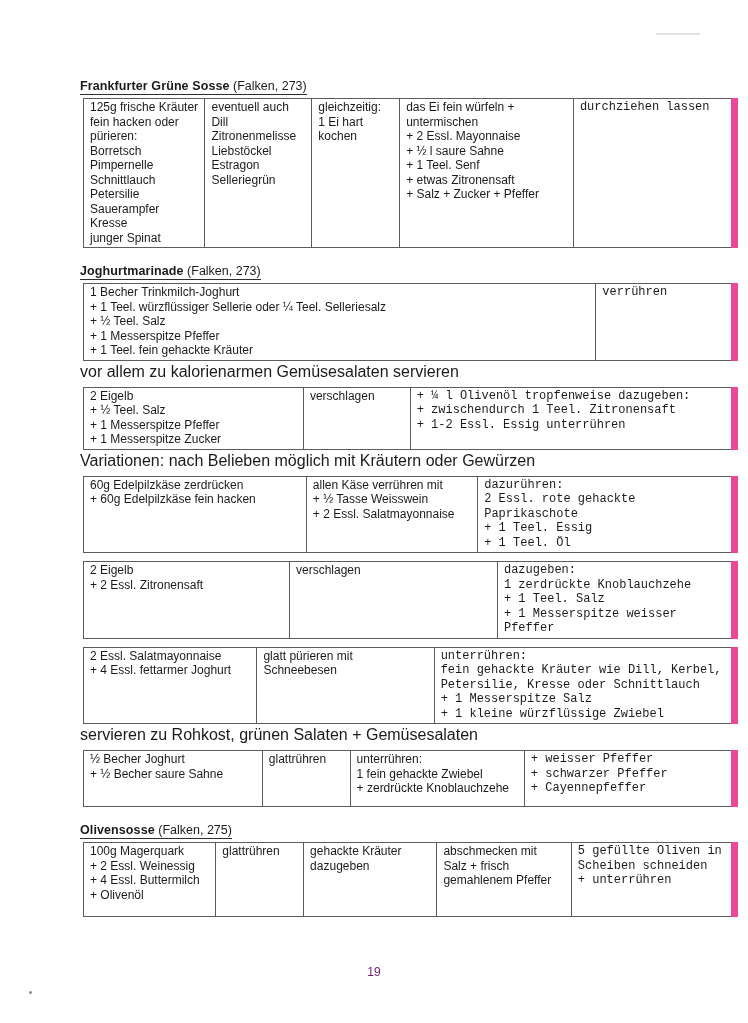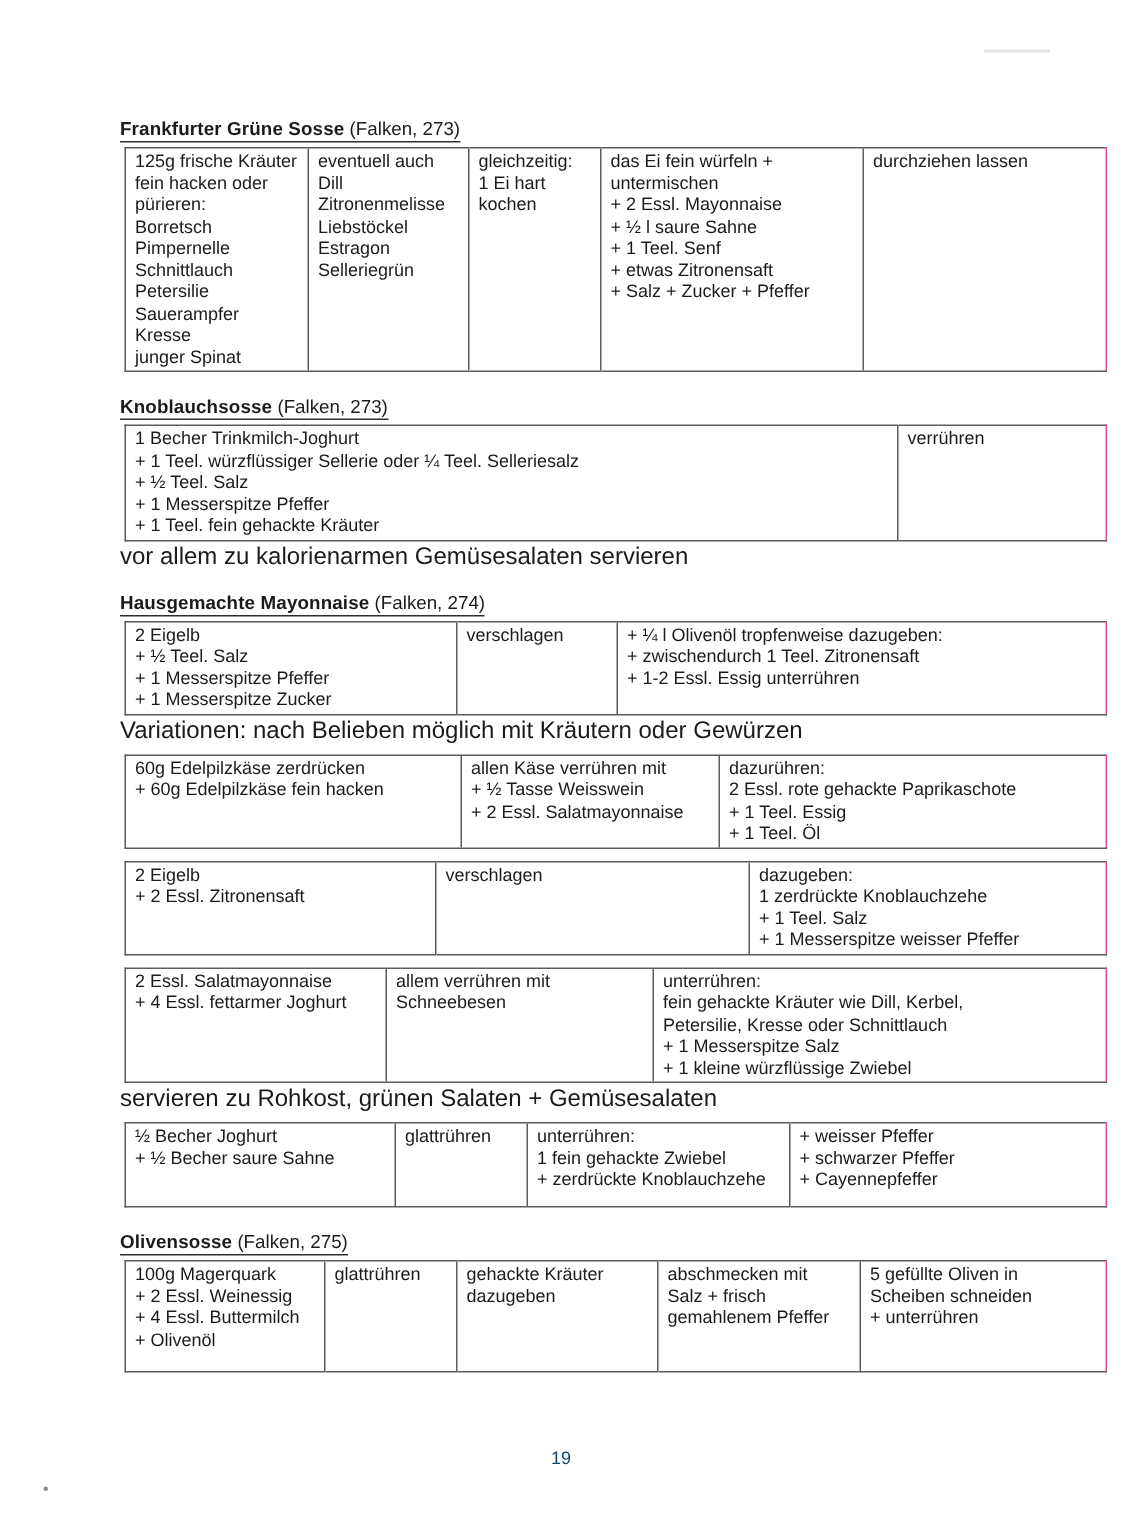--- a/index.html
+++ b/index.html
@@ -37,33 +37,33 @@
   table.rt td {
     border: 1px solid #5c5c5c;
     border-right: none;
     vertical-align: top;
     font-size: 12px;
     line-height: 14.5px;
     padding: 1px 5px 2px 6px;
     white-space: pre-line;
     overflow: hidden;
   }
-  table.rt td:last-child { border-right: 1px solid #ec4899; }
+  table.rt td:last-child { border-right: 7px solid #ec4899; font-family: Liberation Mono, monospace; }
   .ft {
     margin: 3px 0 0 0;
     font-size: 16px;
     line-height: 15px;
   }
   .pageno {
     position: absolute;
     left: 0; top: 965px;
     width: 100%;
     text-align: center;
     font-size: 12px;
-    color: #0c4a6e;
+    color: #701a75;
   }
   .artifact { position: absolute; background: #cfcfcf; }
   .artifact.a1 { left: 656px; top: 33px; width: 44px; height: 2px; background: #e2e2e2; }
   .artifact.a2 { left: 29px; top: 991px; width: 3px; height: 3px; background: #8a8a8a; border-radius: 50%; }
 </style>
 </head>
 <body>
 
 <div class="artifact a1"></div>
 <div class="artifact a2"></div>
@@ -108,42 +108,41 @@
 + 1 Teel. Senf
 + etwas Zitronensaft
 + Salz + Zucker + Pfeffer</td>
         <td>durchziehen lassen</td>
       </tr>
     </tbody>
       </table>
   </section>
 
   <section class="recipe">
-    <h3 class="hd"><span class="hd-u"><b>Knoblauchsosse</b> <span>(Falken, 273)</span></span></h3>
+    <h3 class="hd"><span class="hd-u"><b>Joghurtmarinade</b> <span>(Falken, 273)</span></span></h3>
     <table class="rt">
       <colgroup>
           <col style="width:515px">
           <col style="width:139px">
         </colgroup>
       <tbody>
           <tr>
         <td>1 Becher Trinkmilch-Joghurt
 + 1 Teel. würzflüssiger Sellerie oder ¼ Teel. Selleriesalz
 + ½ Teel. Salz
 + 1 Messerspitze Pfeffer
 + 1 Teel. fein gehackte Kräuter</td>
         <td>verrühren</td>
       </tr>
     </tbody>
       </table>
     <p class="ft">vor allem zu kalorienarmen Gemüsesalaten servieren</p>
   </section>
 
   <section class="recipe">
-    <h3 class="hd"><span class="hd-u"><b>Hausgemachte Mayonnaise</b> <span>(Falken, 274)</span></span></h3>
     <table class="rt">
       <colgroup>
           <col style="width:221px">
           <col style="width:107px">
           <col style="width:326px">
         </colgroup>
       <tbody>
           <tr>
         <td>2 Eigelb
 + ½ Teel. Salz
@@ -207,21 +206,21 @@
     <table class="rt">
       <colgroup>
           <col style="width:174px">
           <col style="width:178px">
           <col style="width:302px">
         </colgroup>
       <tbody>
           <tr>
         <td>2 Essl. Salatmayonnaise
 + 4 Essl. fettarmer Joghurt</td>
-        <td>allem verrühren mit
+        <td>glatt pürieren mit
 Schneebesen</td>
         <td>unterrühren:
 fein gehackte Kräuter wie Dill, Kerbel,
 Petersilie, Kresse oder Schnittlauch
 + 1 Messerspitze Salz
 + 1 kleine würzflüssige Zwiebel</td>
       </tr>
     </tbody>
       </table>
     <p class="ft">servieren zu Rohkost, grünen Salaten + Gemüsesalaten</p>

